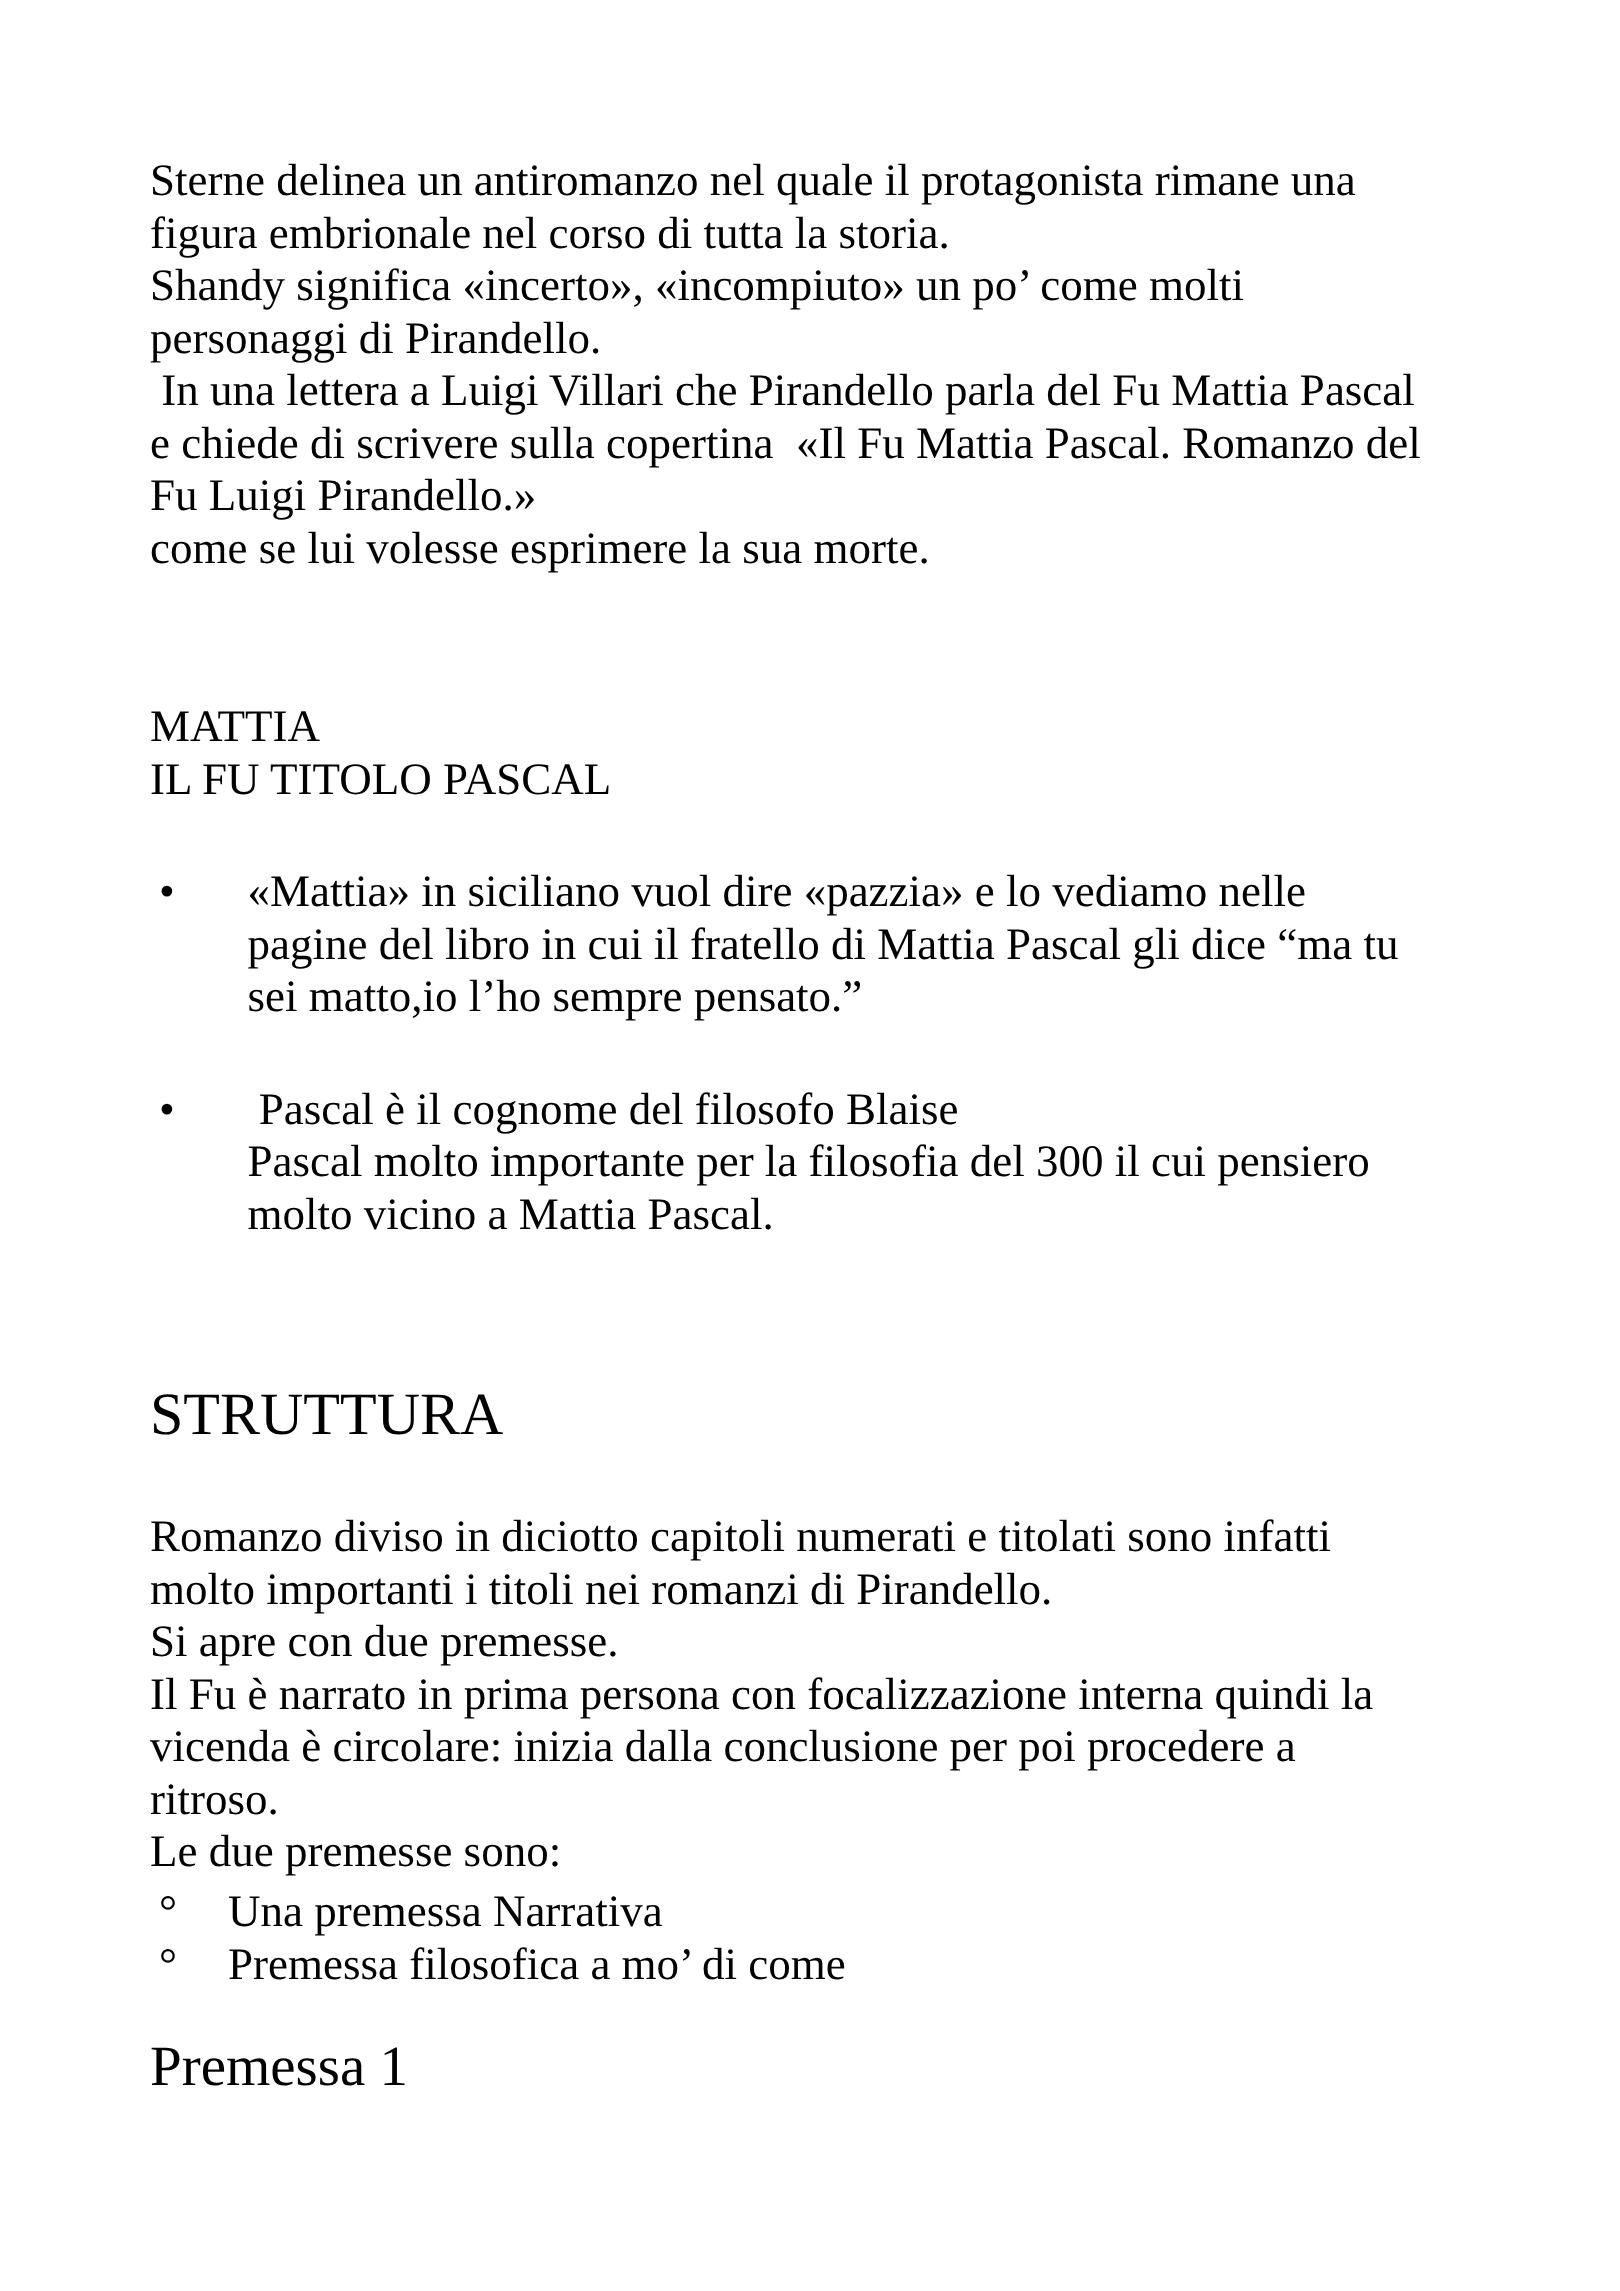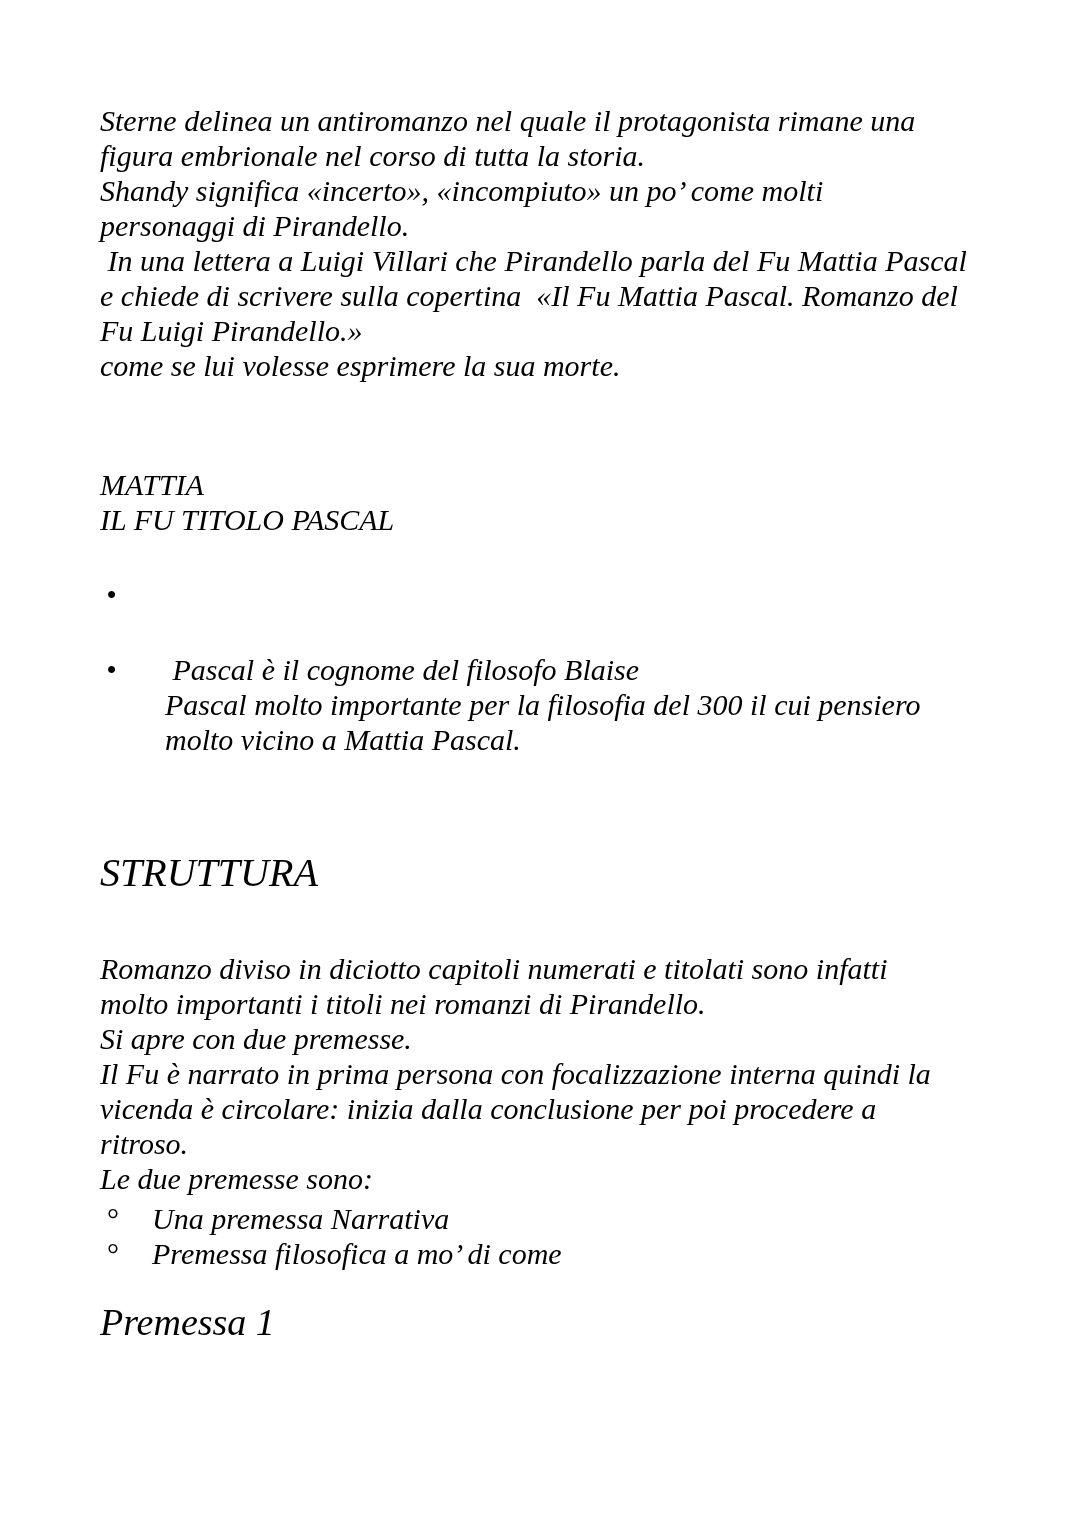--- a/index.html
+++ b/index.html
@@ -14,21 +14,20 @@
     font-family: "Liberation Serif", serif;
     color: #000000;
     overflow: hidden;
   }
   .page {
     box-sizing: border-box;
     width: 1080px;
     height: 1527px;
     padding: 103px 100px 0 100px;
     background: #ffffff;
-    font-style: italic;
   }
   
   .body-text {
     font-size: 30px;
     line-height: 35px;
     white-space: pre;
     margin: 0;
   }
   .titolo-block {
     margin-top: 84px;
@@ -78,21 +77,21 @@
     white-space: pre;
   }
   h2.premessa-heading {
     font-size: 38px;
     line-height: 46px;
     font-weight: normal;
     margin: 28px 0 0 0;
     white-space: pre;
   }
   .para2 {
-    margin-top: 50px;
+    margin-top: 36px;
   }
 </style>
 </head>
 <body>
 
 <div class="page">
 
   <p class="body-text">Sterne delinea un antiromanzo nel quale il protagonista rimane una
 figura embrionale nel corso di tutta la storia.
 Shandy significa «incerto», «incompiuto» un po’ come molti
@@ -103,20 +102,23 @@
 come se lui volesse esprimere la sua morte.</p>
 
   <div class="titolo-block">
     <p class="body-text">MATTIA</p>
     <p class="body-text">IL FU TITOLO PASCAL</p>
   </div>
 
   <ul class="disc-list">
     <li class="disc-item">
       <span class="disc-marker">•</span>
+      <span class="body-text">«Mattia» in siciliano vuol dire «pazzia» e lo vediamo nelle
+pagine del libro in cui il fratello di Mattia Pascal gli dice “ma tu
+sei matto,io l’ho sempre pensato.”</span>
     </li>
     <li class="disc-item">
       <span class="disc-marker">•</span>
       <span class="body-text"> Pascal è il cognome del filosofo Blaise
 Pascal molto importante per la filosofia del 300 il cui pensiero
 molto vicino a Mattia Pascal.</span>
     </li>
   </ul>
 
   <h1 class="struttura-heading">STRUTTURA</h1>

